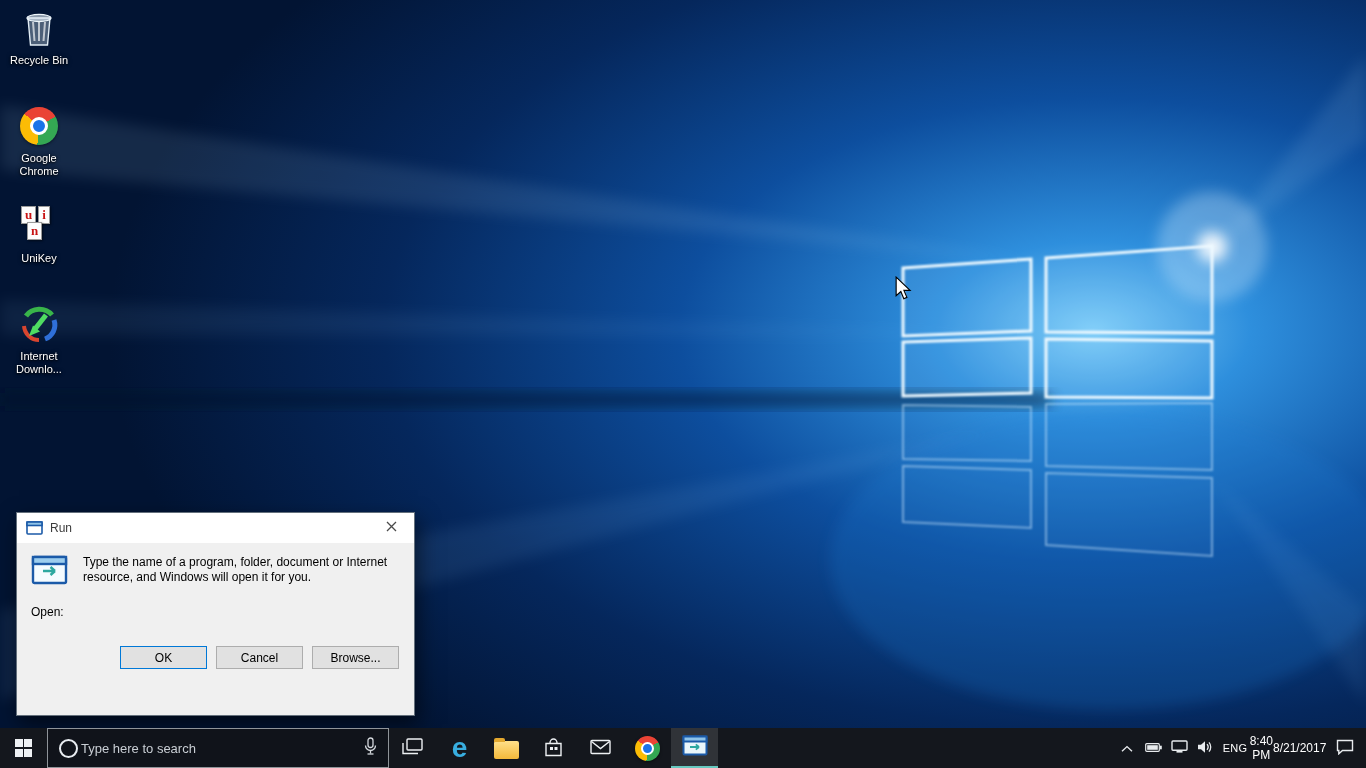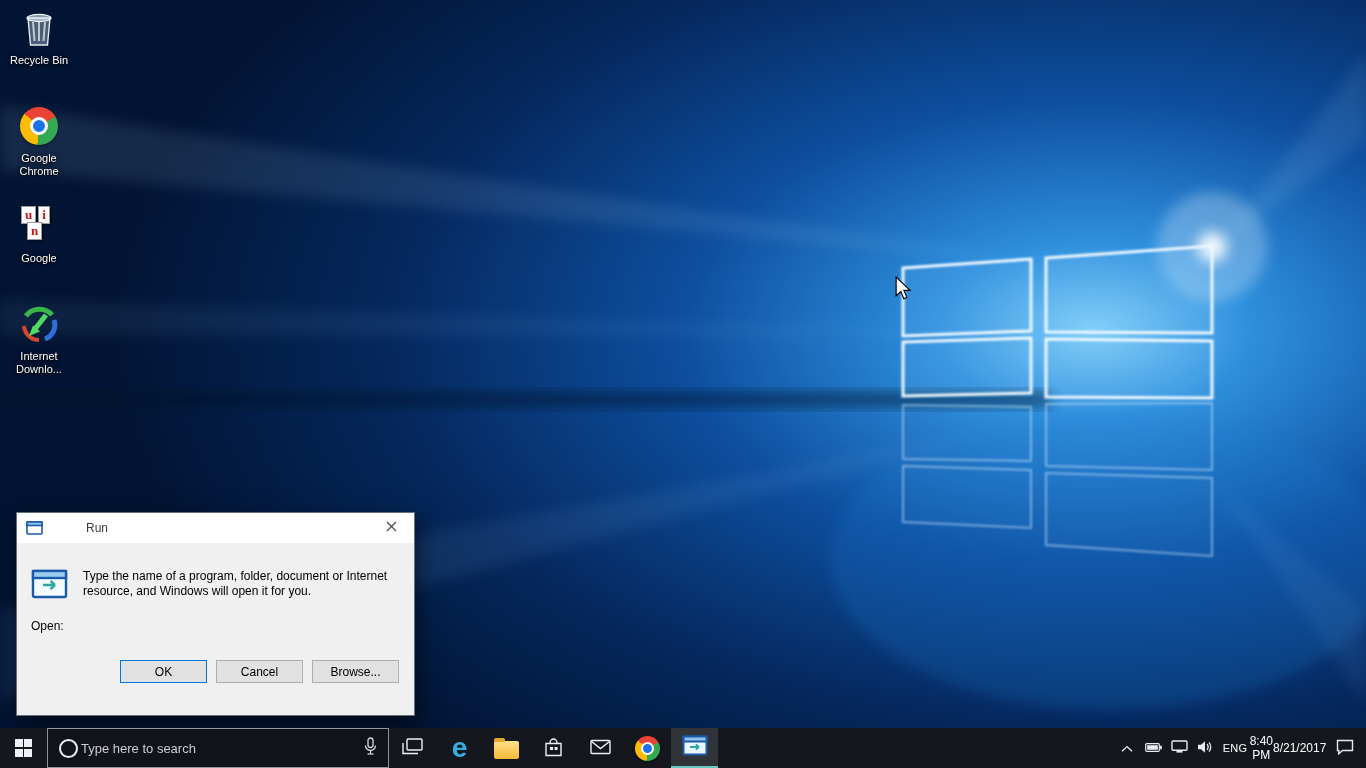--- a/index.html
+++ b/index.html
@@ -25,26 +25,26 @@
   .uk-tile{position:absolute;width:15px;height:18px;background:#fdfdfd;border:1px solid #9a9a9a;
       box-shadow:1px 1px 2px rgba(0,0,0,.5);color:#c81414;font-family:"Liberation Serif",serif;
       font-weight:bold;font-size:13px;display:flex;align-items:center;justify-content:center;}
   .uk-u{left:2px;top:0;}
   .uk-i{left:19px;top:0;width:12px;}
   .uk-n{left:8px;top:16px;}
 
   
   .run-dialog{position:absolute;left:16px;top:512px;width:399px;height:204px;background:#f0f0f0;
       border:1px solid #64707c;box-shadow:3px 8px 20px rgba(0,0,0,.55);z-index:10;font-size:12px;color:#000;}
-  .rd-titlebar{height:30px;background:#ffffff;display:flex;align-items:center;padding-left:9px;position:relative;gap:36px;}
+  .rd-titlebar{height:30px;background:#ffffff;display:flex;align-items:center;padding-left:9px;position:relative;}
   .rd-title-icon{width:17px;height:14px;margin-right:7px;display:flex;}
   .rd-title{font-size:12px;color:#3b3b3b;}
   .rd-close{position:absolute;right:0;top:0;width:45px;height:29px;border:none;background:transparent;
       display:flex;align-items:center;justify-content:center;cursor:default;}
-  .rd-body{padding:22px 14px 0 14px;}
+  .rd-body{padding:8px 14px 0 14px;}
   .rd-desc-row{display:flex;gap:14px;margin-top:4px;}
   .rd-big-icon{width:38px;height:32px;flex:0 0 auto;}
   .rd-desc{font-size:12px;line-height:15px;color:#000;}
   .rd-open-row{display:flex;align-items:flex-start;margin-top:18px;}
   .rd-open-label{width:49px;font-size:12px;}
   .rd-combo{flex:1;height:23px;background:#fff;border:1px solid #7a7a7a;display:flex;align-items:center;position:relative;}
   .rd-combo-value{flex:1;padding-left:6px;font-size:12px;color:#000;}
   .rd-combo-btn{width:19px;height:100%;border:none;background:transparent;display:flex;align-items:center;justify-content:center;}
   .rd-btn-row{display:flex;justify-content:flex-end;gap:9px;margin-top:27px;padding-right:1px;}
   .rd-btn{width:87px;height:23px;font-size:12px;font-family:"Liberation Sans",sans-serif;
@@ -144,21 +144,21 @@
     </div>
 
     <div class="d-icon" style="top:200px">
       <span class="art">
         <span class="unikey-art">
             <span class="uk-tile uk-u">u</span>
             <span class="uk-tile uk-i">i</span>
             <span class="uk-tile uk-n">n</span>
           </span>
       </span>
-      <span class="lbl">Google</span>
+      <span class="lbl">UniKey</span>
     </div>
 
     <div class="d-icon" style="top:298px">
       <span class="art">
         <svg width="40" height="40" viewBox="0 0 40 40">
           <path d="M7 12 A16 15 0 0 1 33 11" stroke="#39b54a" stroke-width="5" fill="none"></path>
           <path d="M35 16 A15 15 0 0 1 26 35" stroke="#2f6fd8" stroke-width="5" fill="none"></path>
           <path d="M20 36 A15 15 0 0 1 5 22" stroke="#d8452f" stroke-width="4" fill="none"></path>
           <line x1="27" y1="11" x2="16" y2="25" stroke="#4fdc62" stroke-width="5"></line>
           <polygon points="10,32 21,27.5 14,21.5" fill="#4fdc62"></polygon>

